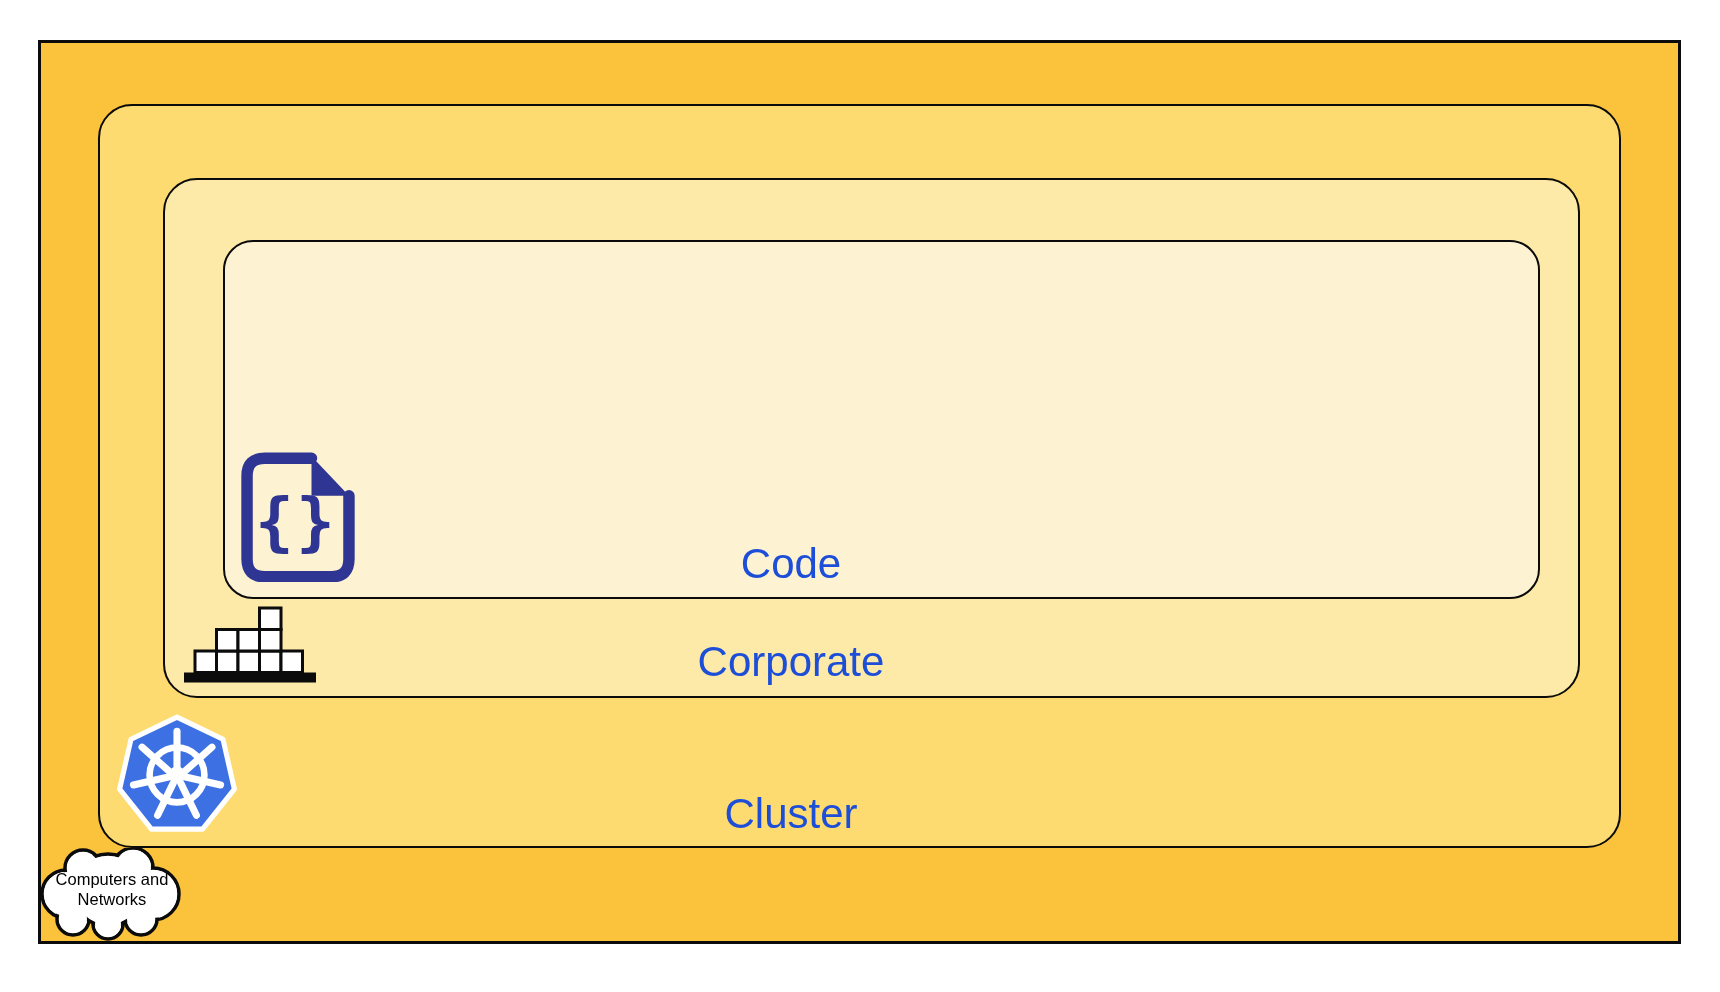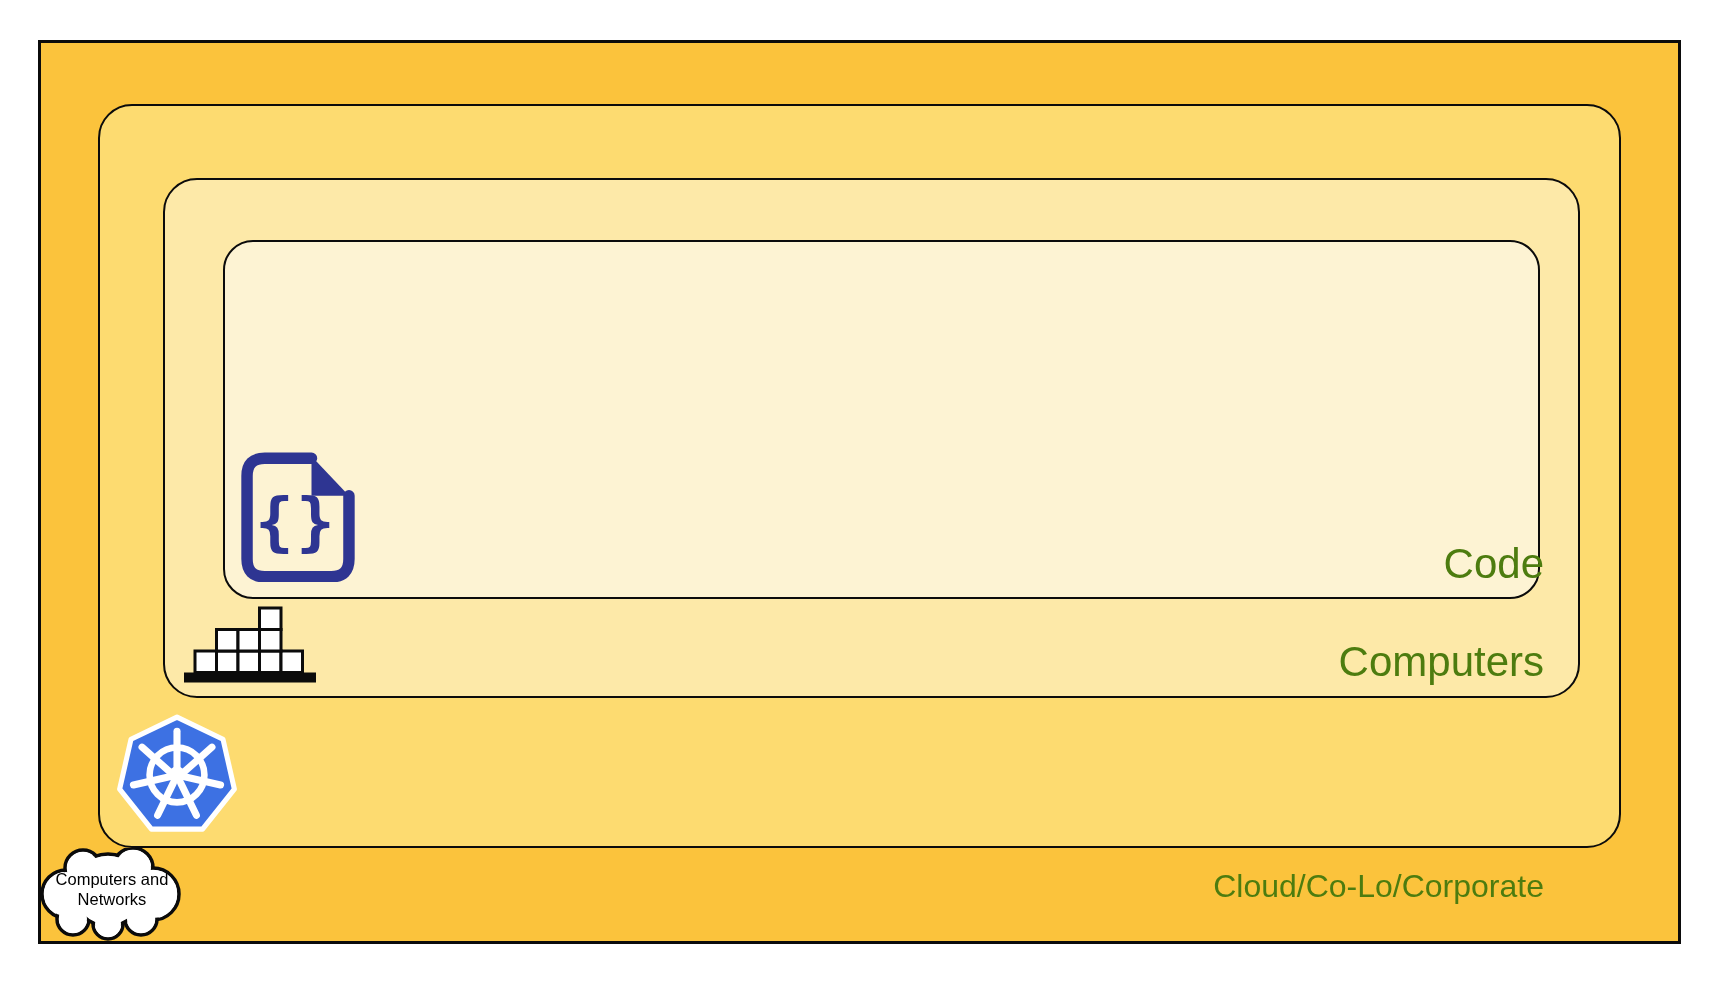--- a/index.html
+++ b/index.html
@@ -5,22 +5,22 @@
   html,body{margin:0;padding:0;}
   body{background:#ffffff;font-family:"Liberation Sans",sans-serif;}
   #canvas{position:relative;width:1720px;height:992px;background:#ffffff;overflow:hidden;}
 
   .box{position:absolute;border:2.5px solid #0b0b0b;box-sizing:border-box;}
   #box-datacenter{left:38px;top:40px;width:1643px;height:904px;border-width:3px;border-radius:0;}
   #box-cluster{left:98px;top:104px;width:1523px;height:744px;border-radius:34px;}
   #box-container{left:163px;top:178px;width:1417px;height:520px;border-radius:34px;}
   #box-code{left:223px;top:240px;width:1317px;height:359px;border-radius:30px;}
 
-  .layer-label{position:absolute;left:38px;width:1506px;text-align:right;
-               font-size:42px;line-height:46px;color:#4d7c0f;}
+  .layer-label{position:absolute;left:38px;width:1506px;text-align:center;
+               font-size:42px;line-height:46px;color:#1d4ed8;}
   #label-code{top:541px;}
   #label-container{top:639px;}
   #label-cluster{top:791px;}
   #label-datacenter{top:868px;font-size:32px;line-height:36px;}
 
   .icon{position:absolute;}
   #icon-code{left:234px;top:452px;width:128px;height:130px;}
   #icon-container{left:183px;top:606px;width:136px;height:78px;}
   #icon-kubernetes{left:116px;top:710px;width:122px;height:132px;}
   #icon-cloud{left:36px;top:848px;width:152px;height:95px;}
@@ -31,23 +31,23 @@
 <body>
 
 <div id="canvas">
 
   <div class="box" id="box-datacenter" style="background-color: rgb(251, 195, 60);"></div>
   <div class="box" id="box-cluster" style="background-color: rgb(253, 219, 112);"></div>
   <div class="box" id="box-container" style="background-color: rgb(253, 233, 168);"></div>
   <div class="box" id="box-code" style="background-color: rgb(253, 243, 211);"></div>
 
   <div class="layer-label" id="label-code">Code</div>
-  <div class="layer-label" id="label-container">Computers</div>
+  <div class="layer-label" id="label-container">Corporate</div>
+  <div class="layer-label" id="label-cluster">Cluster</div>
   <div class="layer-label" id="label-datacenter">
-    <div>Cloud/Co-Lo/Corporate</div>
   </div>
 
   <svg class="icon" id="icon-code" viewBox="0 0 110 125">
     <path d="M 68 6 H 23 Q 6 6 6 23 V 103 Q 6 120 23 120 H 87 Q 104 120 104 103 V 42" fill="none" stroke="#2E3592" stroke-width="11" stroke-linejoin="round" stroke-linecap="round"></path>
     <path d="M 68 4 L 104 42 L 68 42 Z" fill="#2E3592"></path>
     <text x="53" y="88" text-anchor="middle" font-family="DejaVu Sans Mono, monospace" font-weight="bold" font-size="62" fill="#2E3592" letter-spacing="2">{}</text>
   </svg>
 
   <svg class="icon" id="icon-container" viewBox="0 0 136 78">
     <g fill="#ffffff" stroke="#0b0b0b" stroke-width="3">

